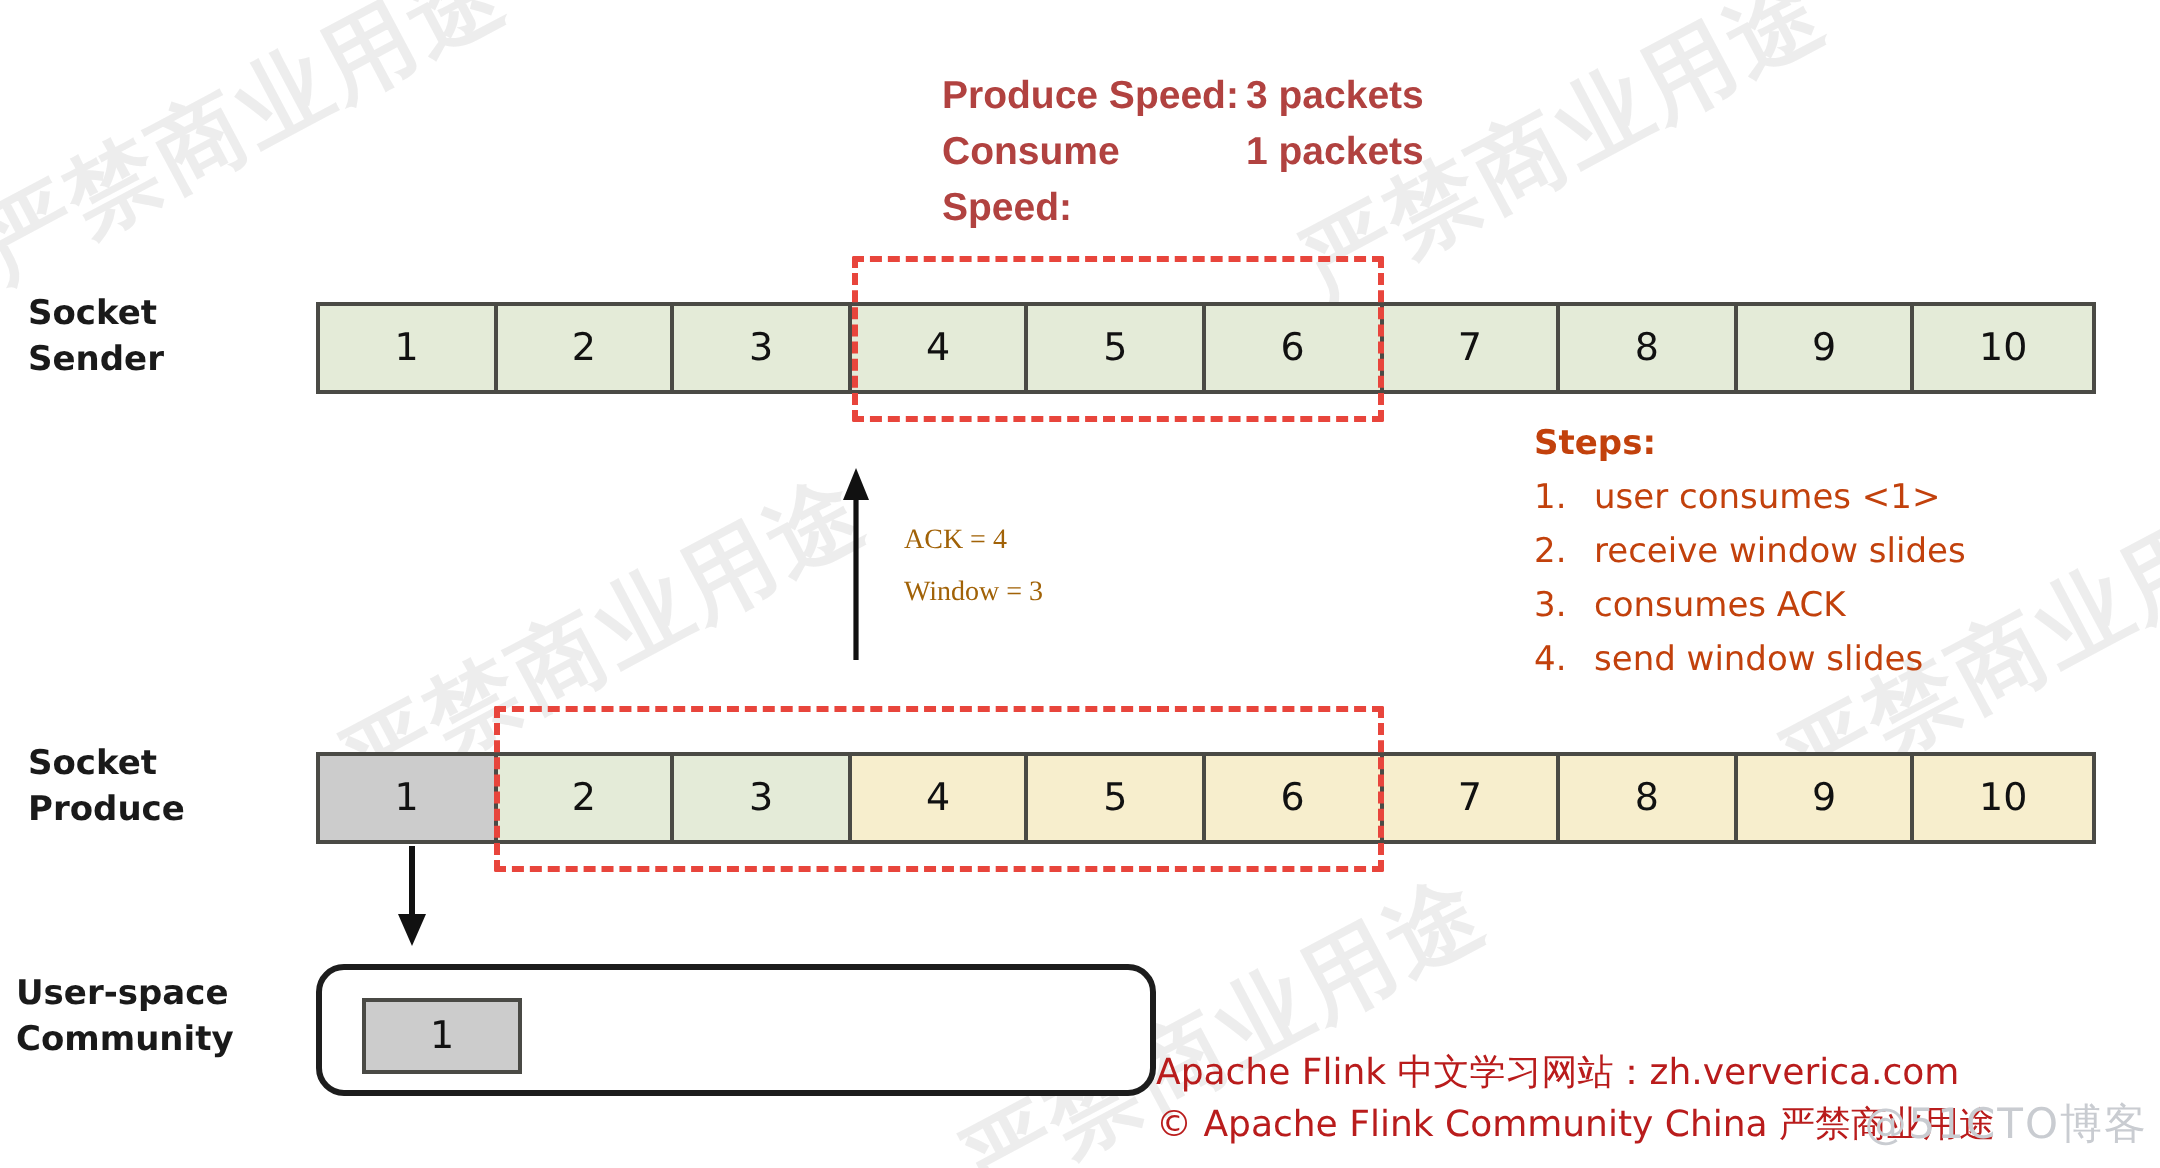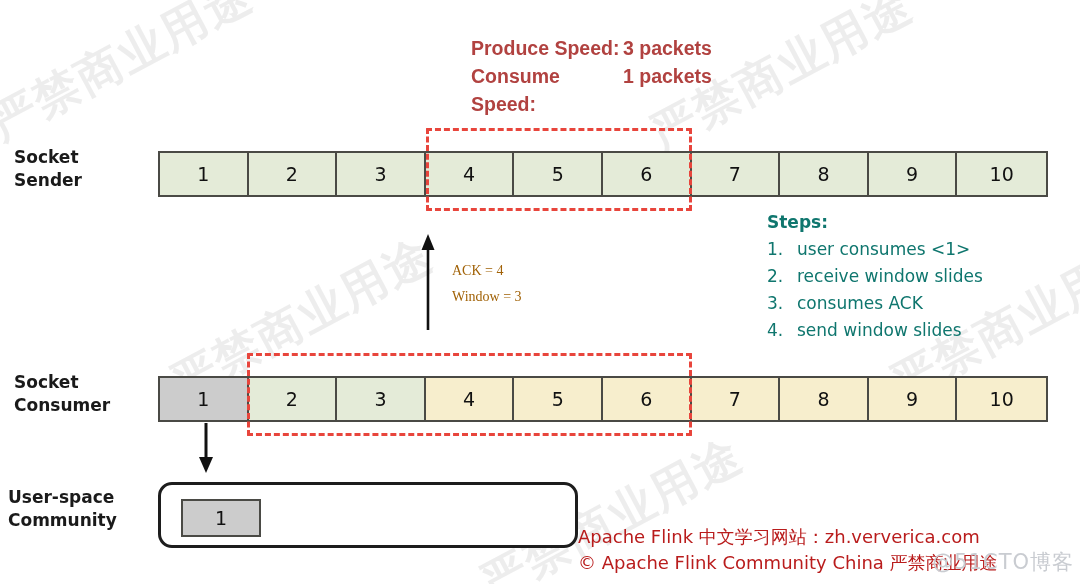--- a/index.html
+++ b/index.html
@@ -128,21 +128,21 @@
     font-size: 14px;
     line-height: 26px;
     font-family: Liberation Serif, serif;
   }
 
   
   .steps {
     position: absolute;
     left: 767px;
     top: 209px;
-    color: #0f766e;
+    color: #c2410c;
     font-size: 17px;
     line-height: 27px;
     font-family: "DejaVu Sans", sans-serif;
   }
   .steps-title { font-weight: 700; }
   .step-row { display: flex; }
   .step-num { width: 30px; }
   .step-text { }
 
   
@@ -251,21 +251,21 @@
       <span class="step-text">consumes ACK</span>
     </div>
     <div class="step-row">
       <span class="step-num">4.</span>
       <span class="step-text">send window slides</span>
     </div>
   </div>
 
   <div class="row-label" id="label-receiver">
     <div>Socket</div>
-    <div>Consumer</div>
+    <div>Produce</div>
   </div>
   <div class="strip" id="strip-receiver">
     <div class="cell gray">1</div>
     <div class="cell green">2</div>
     <div class="cell green">3</div>
     <div class="cell yellow">4</div>
     <div class="cell yellow">5</div>
     <div class="cell yellow">6</div>
     <div class="cell yellow">7</div>
     <div class="cell yellow">8</div>

